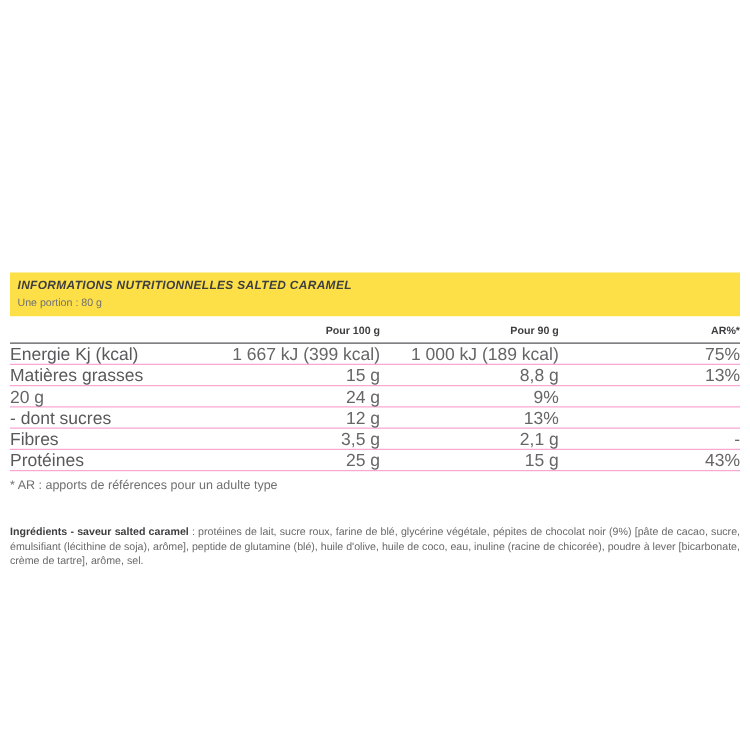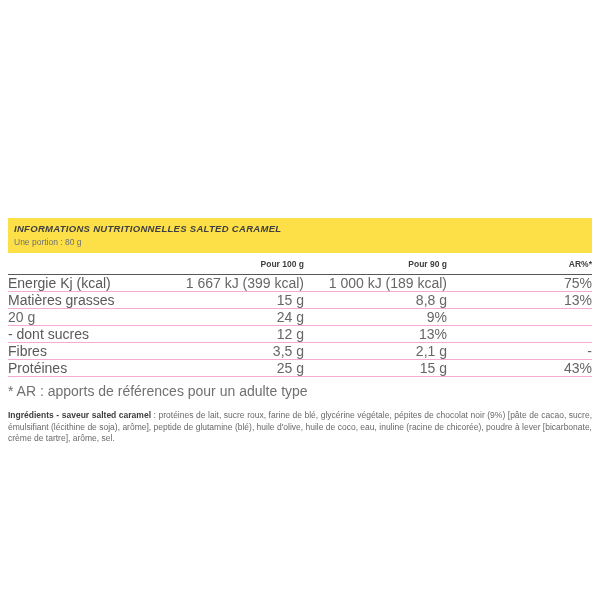--- a/index.html
+++ b/index.html
@@ -51,26 +51,26 @@
     border-bottom: 1px solid #57575a;
   }
   .tdata {
     font-size: 14px;
     color: #666668;
     height: 17px;
     border-bottom: 1px solid #f9a8d4;
   }
   .tdata .rlabel { color: #59595b; }
   .footnote {
-    font-size: 14px;
+    font-size: 10px;
     color: #707072;
     margin-top: 6px;
   }
   .ingredients {
-    margin-top: 11px;
+    margin-top: 26px;
     font-size: 8.5px;
     line-height: 11.5px;
     color: #69696b;
     text-align: justify;
   }
   .ingredients .ing-label {
     font-weight: bold;
     color: #3e3e40;
   }
 </style>

